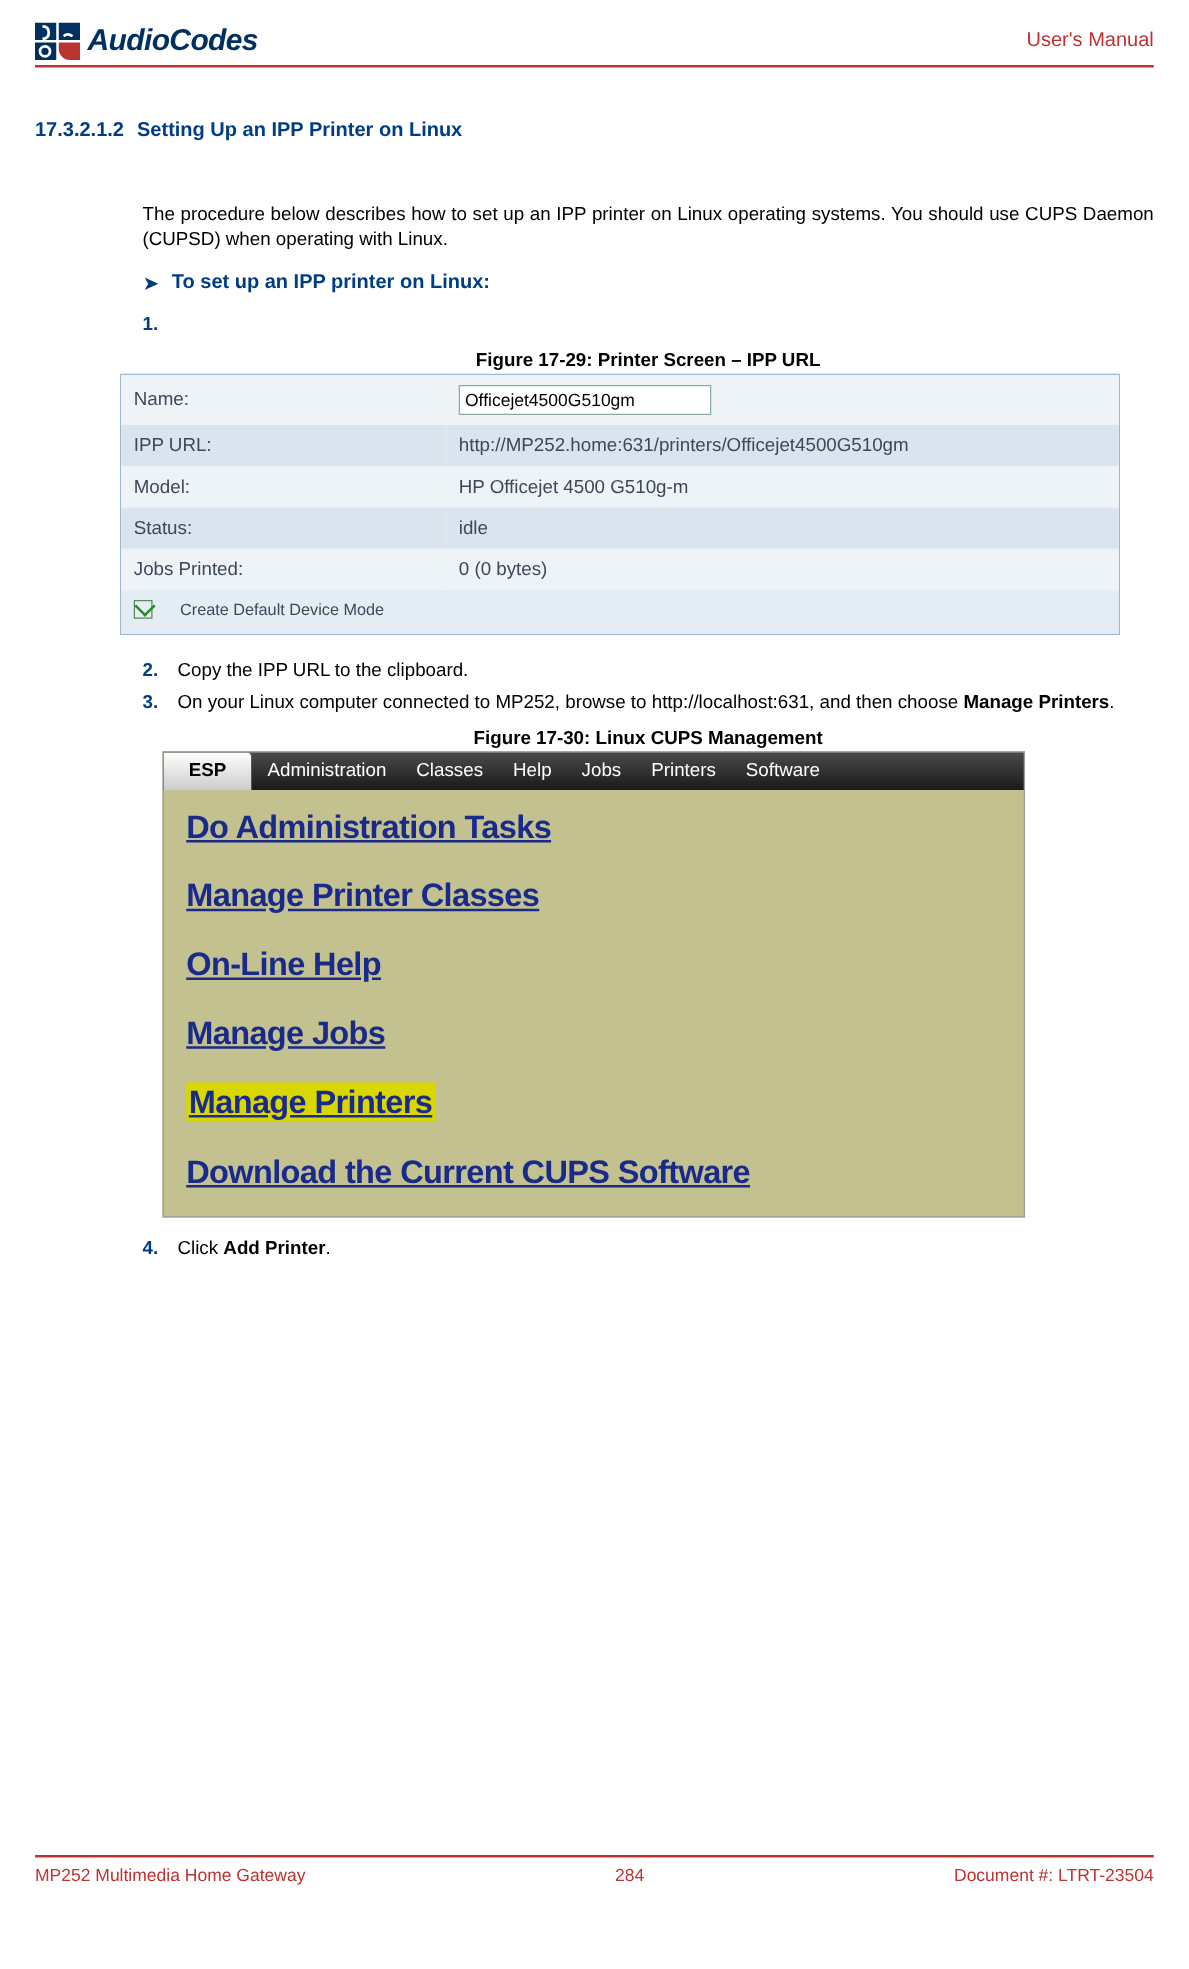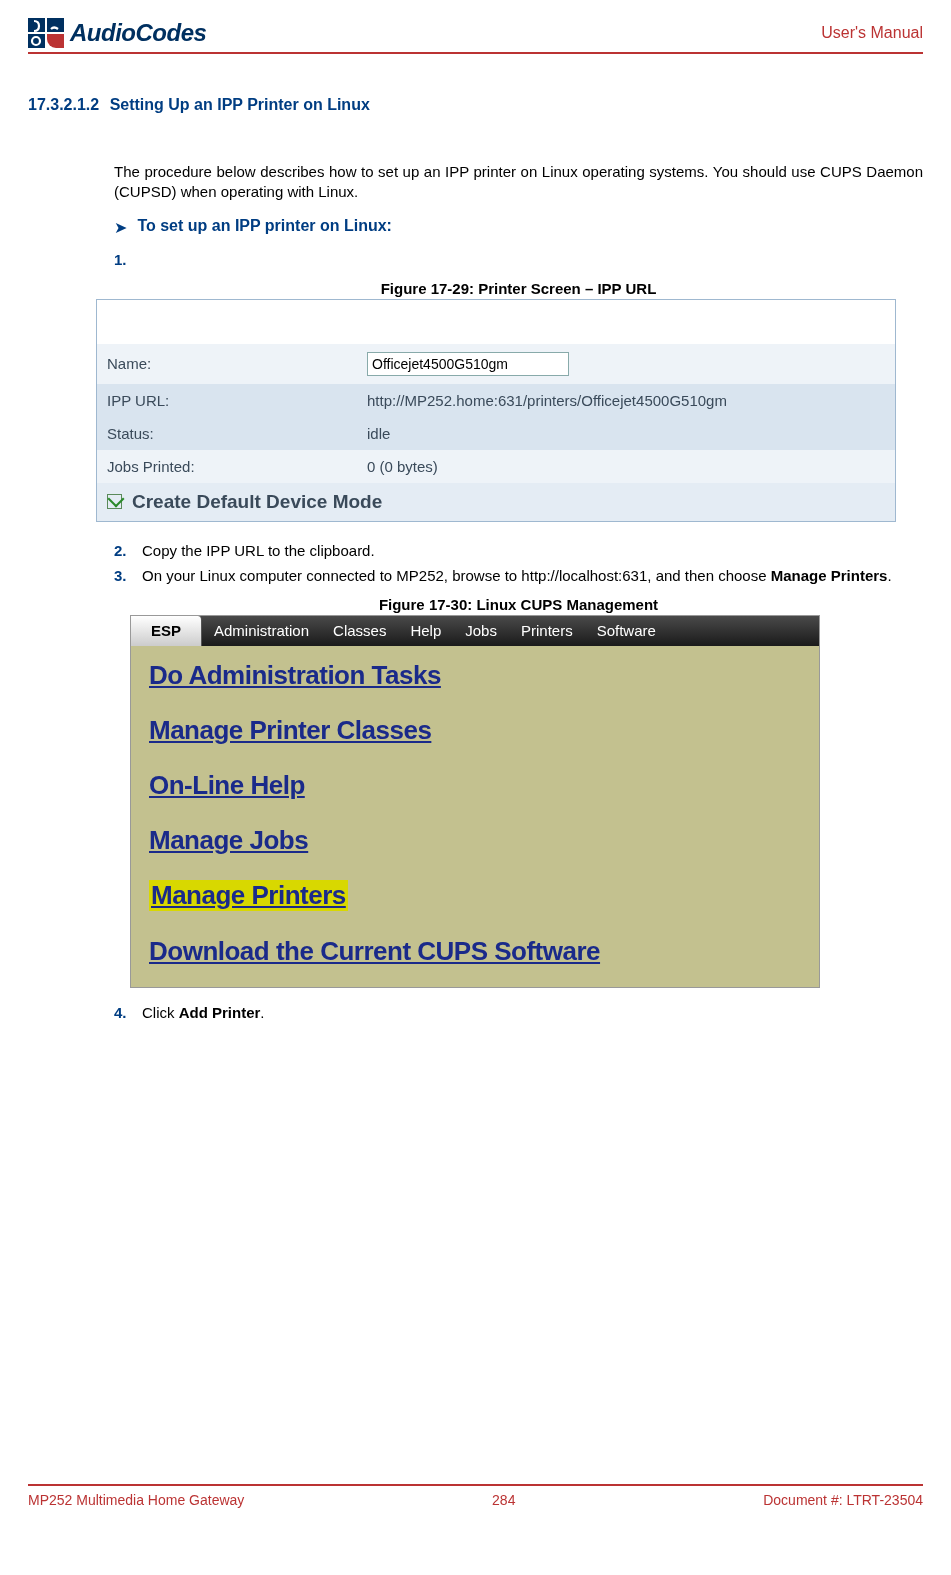--- a/index.html
+++ b/index.html
@@ -25,28 +25,28 @@
   .para { font-size: 15px; line-height: 1.35; text-align: justify; margin-bottom: 14px; margin-top: 48px; }
   .proc-line { display: flex; align-items: flex-start; margin-bottom: 10px; }
   .proc-arrow { color: #003d82; font-size: 16px; margin-right: 10px; line-height: 1.4; }
   .proc-text { color: #003d82; font-weight: bold; font-size: 16px; }
   .step { display: flex; margin-bottom: 4px; font-size: 15px; line-height: 1.4; }
   .step-num { color: #003d82; font-weight: bold; min-width: 28px; }
   .fig-caption { text-align: center; font-weight: bold; font-size: 15px; margin-top: 10px; margin-bottom: 2px; }
   .printer-screen { border: 1px solid #9fb8d0; width: 800px; margin-left: -18px; background: #fff; }
   .ps-title { display: flex; align-items: center; justify-content: center; gap: 12px; padding: 6px 0 10px 0; }
   .ps-title-text { font-size: 22px; font-weight: bold; color: #3a4a5a; }
-  .ps-table { width: 100%; border-collapse: collapse; font-size: 15px; margin-top: 44px; }
+  .ps-table { width: 100%; border-collapse: collapse; font-size: 15px; }
   .ps-table tr td:first-child { width: 260px; padding: 8px 10px; color: #3a4a5a; }
   .ps-table tr td:last-child { padding: 8px 10px; color: #3a4a5a; }
   .ps-row-light { background: #eef3f8; }
   .ps-row-dark { background: #d9e4ef; }
   .ps-input { border: 1px solid #8aa; padding: 3px 4px; font-size: 14px; width: 202px; background: #fff; }
   .ps-check-row { background: #e4ecf4; padding: 10px; }
-  .ps-check { display: inline-flex; align-items: center; gap: 10px; color: #3a4a5a; font-size: 19px; font-weight: bold; }
+  .ps-check { display: inline-flex; align-items: center; gap: 22px; color: #3a4a5a; font-size: 13px; }
   .chkbox { width: 15px; height: 15px; border: 1px solid #5a8a5a; position: relative; display: inline-block; }
   .chkbox::after { content: ""; position: absolute; left: 2px; top: -2px; width: 10px; height: 10px; border-right: 2px solid #2a8a2a; border-bottom: 2px solid #2a8a2a; transform: rotate(45deg); }
   .cups-screen { border: 1px solid #999; width: 690px; margin-left: 16px; background: #c3c18f; padding-bottom: 8px; }
   .cups-nav { display: flex; background: linear-gradient(#4a4a4a, #1a1a1a); color: #fff; font-size: 15px; align-items: center; height: 30px; }
   .esp-tab { background: linear-gradient(#fff, #ccc); color: #000; font-weight: bold; padding: 0 20px; height: 100%; display: flex; align-items: center; border-right: 1px solid #555; border-top-right-radius: 4px; }
   .cups-nav-item { padding: 0 12px; }
   .cups-body { padding: 14px 18px 6px 18px; }
   .cups-link { display: block; color: #1a2a8a; font-weight: bold; font-size: 26px; text-decoration: underline; margin-bottom: 24px; font-family: Verdana, Arial, sans-serif; letter-spacing: -0.5px; }
   .cups-link.hl { background: #d8d800; display: inline-block; padding: 0 2px; }
   .cups-link.last { line-height: 1.3; }
@@ -100,20 +100,24 @@
     <div class="printer-screen">
       <table class="ps-table">
         <tbody>
             <tr class="ps-row-light">
           <td>Name:</td>
           <td><input class="ps-input" value="Officejet4500G510gm" style=""></td>
         </tr>
         <tr class="ps-row-dark">
           <td>IPP URL:</td>
           <td>http://MP252.home:631/printers/Officejet4500G510gm</td>
+        </tr>
+        <tr class="ps-row-light">
+          <td>Model:</td>
+          <td>HP Officejet 4500 G510g-m</td>
         </tr>
         <tr class="ps-row-dark">
           <td>Status:</td>
           <td>idle</td>
         </tr>
         <tr class="ps-row-light">
           <td>Jobs Printed:</td>
           <td>0 (0 bytes)</td>
         </tr>
         <tr>

